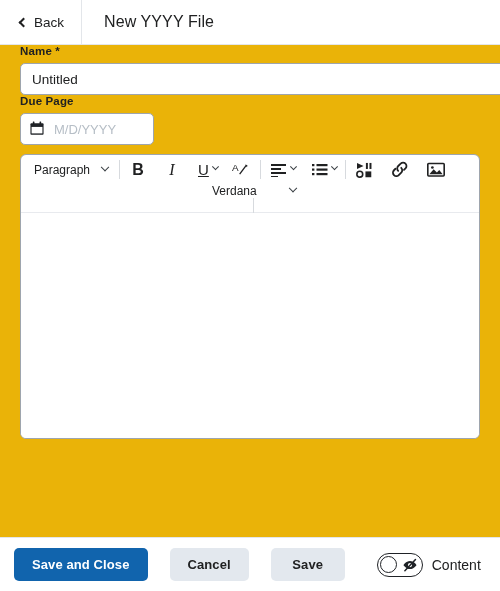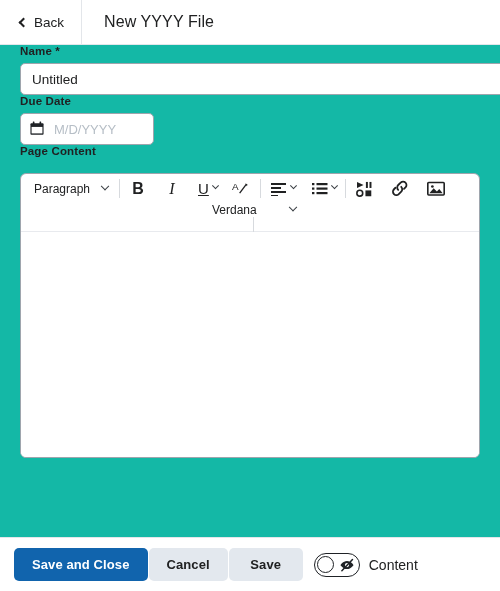--- a/index.html
+++ b/index.html
@@ -7,21 +7,21 @@
     margin: 0; padding: 0;
     width: 500px; height: 591px;
     background: #ffffff;
     font-family: "Liberation Sans", sans-serif;
     -webkit-font-smoothing: antialiased;
   }
   #app {
     position: relative;
     width: 500px; height: 591px;
     overflow: hidden;
-    background: #14b8a6;
+    background: #eab308;
   }
 
   
   .header {
     height: 45px;
     display: flex;
     align-items: center;
     border-bottom: 1px solid #e3e6ea;
     background: #fff;
   }
@@ -98,21 +98,21 @@
   .date-input::placeholder { color: #b6bec6; }
   .cal-icon {
     position: absolute;
     left: 10px; top: 8px;
     width: 14px; height: 15px;
     pointer-events: none;
   }
 
   
   .editor {
-    margin-top: 16px;
+    margin-top: 9px;
     width: 460px;
     height: 285px;
     border: 1px solid #9ea5ad;
     border-radius: 6px;
     background: #fff;
     display: flex;
     flex-direction: column;
     overflow: hidden;
   }
   .tb-row {
@@ -192,21 +192,21 @@
   
   .footer {
     position: absolute;
     left: 0; bottom: 0;
     width: 500px;
     height: 54px;
     border-top: 1px solid #e3e6ea;
     display: flex;
     align-items: center;
     padding-left: 14px;
-    gap: 1px;
+    gap: 22px;
     background: #fff;
   }
   .btn {
     height: 33px;
     border: none;
     border-radius: 5px;
     font-size: 13px;
     font-weight: bold;
     font-family: "Liberation Sans", sans-serif;
     cursor: pointer;
@@ -256,32 +256,31 @@
       <span class="back-label">Back</span>
     </div>
     <div class="page-title">New YYYY File</div>
   </div>
 
   <div class="body">
 
     <div class="field-label">Name *</div>
     <input class="name-input" type="text" value="Untitled" style="">
 
-    <div class="field-label">Due Date</div>
+    <div class="field-label">Due Page</div>
     <div class="date-wrap">
       <svg class="cal-icon" viewBox="0 0 16 16">
         <rect x="0.5" y="2" width="15" height="13" rx="1" fill="#1f2226"></rect>
         <rect x="1.8" y="6.2" width="12.4" height="7.4" fill="#ffffff"></rect>
         <rect x="3.2" y="0" width="1.9" height="3.6" rx=".6" fill="#1f2226"></rect>
         <rect x="10.9" y="0" width="1.9" height="3.6" rx=".6" fill="#1f2226"></rect>
       </svg>
       <input class="date-input" type="text" placeholder="M/D/YYYY" style="">
     </div>
 
-    <div class="field-label">Page Content</div>
 
     <div class="editor">
 
       <div class="tb-row row1">
         <div class="tb-sel w-para">
           <span class="txt">Paragraph</span>
           <span class="chev-dn"></span>
         </div>
         <span class="tb-sep"></span>
 

